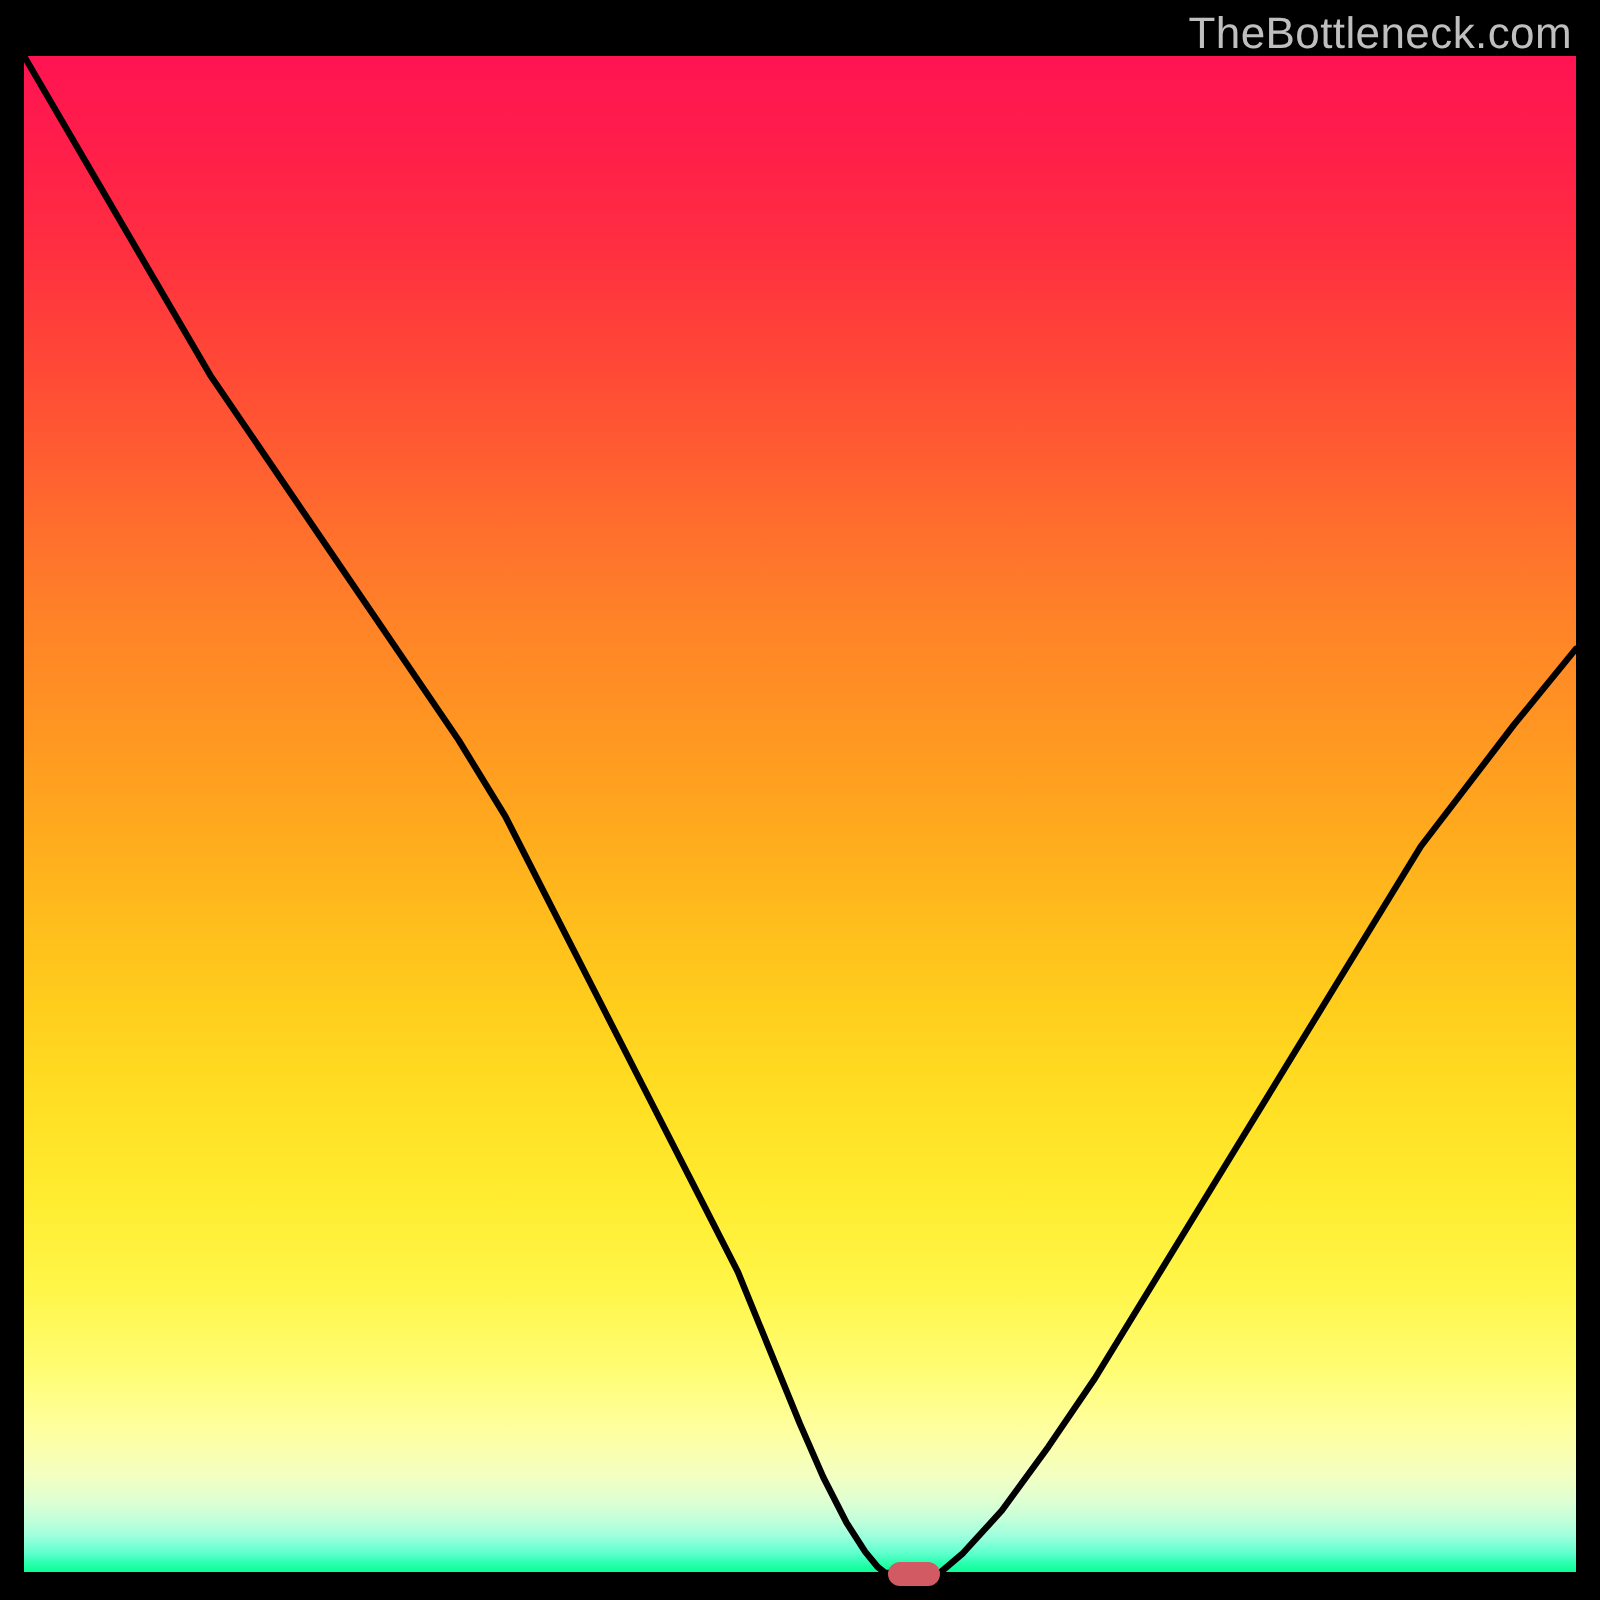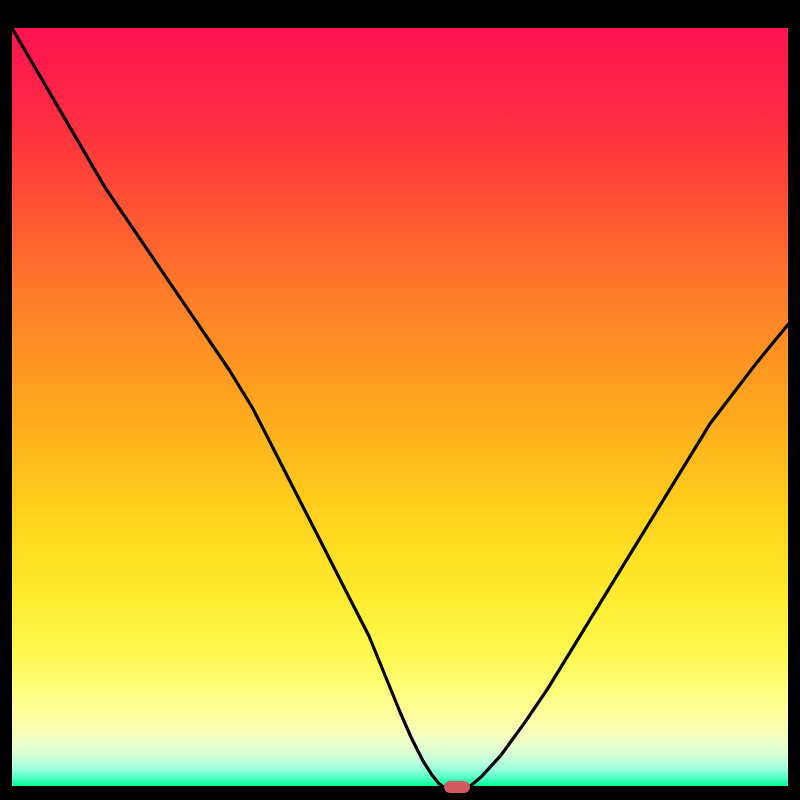--- a/index.html
+++ b/index.html
@@ -78,20 +78,21 @@
     font-size: 22px;
     font-weight: 400;
     letter-spacing: 0.2px;
   }
 </style>
 </head>
 <body>
 
 <div class="stage">
 
+  <div class="watermark">TheBottleneck.com</div>
 
   <div class="plot">
     <svg class="curve-layer" viewBox="0 0 776 760" preserveAspectRatio="none">
       <path id="curve-path" fill="none" stroke="#000" stroke-width="3.2" stroke-linejoin="round" stroke-linecap="round" d="M0.00 0.00 L31.04 53.20 L62.08 106.40 L93.12 159.60 L124.16 205.20 L155.20 250.80 L186.24 296.40 L217.28 342.00 L240.56 380.00 L263.84 425.60 L287.12 471.20 L310.40 516.80 L333.68 562.40 L356.96 608.00 L372.48 646.00 L388.00 684.00 L399.64 710.60 L411.28 733.40 L420.59 747.84 L426.80 755.44 L430.68 758.48 L430.68 758.48 L457.84 758.48 L457.84 758.48 L469.48 748.60 L488.88 727.32 L512.16 695.40 L535.44 661.20 L558.72 623.20 L582.00 585.20 L605.28 547.20 L628.56 509.20 L651.84 471.20 L675.12 433.20 L698.40 395.20 L721.68 364.80 L744.96 334.40 L776.00 296.40"></path>
     </svg>
     <div class="baseline"></div>
     <div id="marker" class="marker" style="left: 431.648px; top: 753px;"></div>
   </div>
 
 </div>

